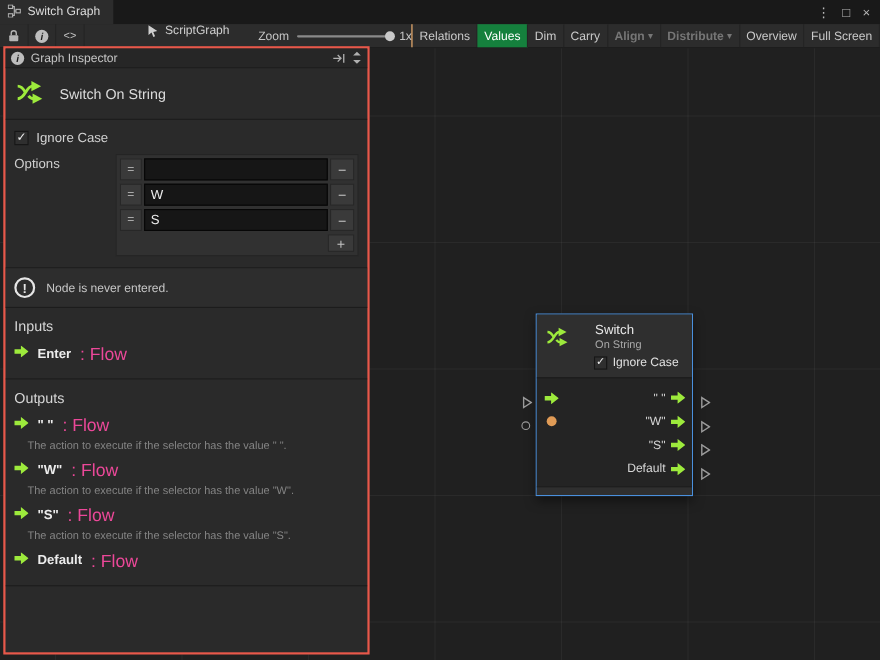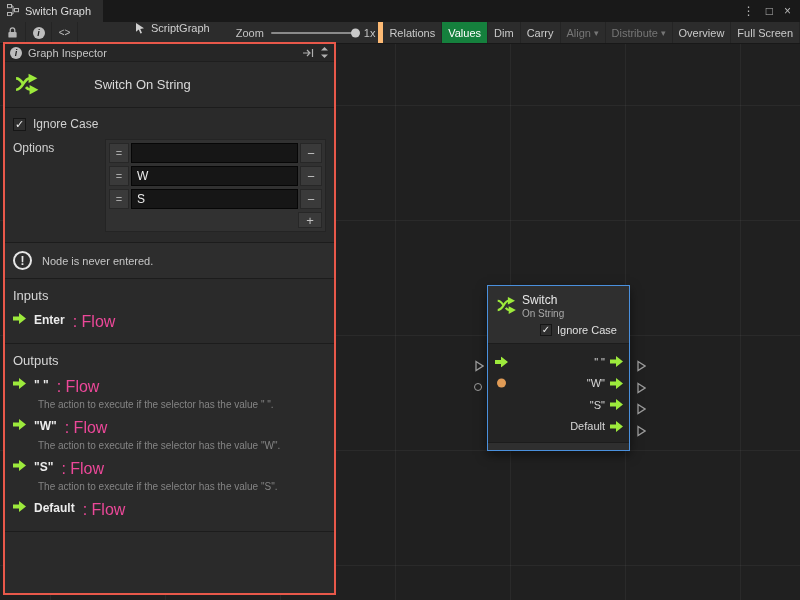--- a/index.html
+++ b/index.html
@@ -13,56 +13,56 @@
   .tab-spacer { flex:1; }
   .win-icons { display:flex; align-items:center; gap:11px; padding-right:9px; color:#b8b8b8; font-size:12px; }
 
   
   .toolbar { position:absolute; top:22px; left:0; right:0; height:22px; background:#2c2c2c; border-bottom:1px solid #181818; display:flex; align-items:stretch; }
   .tb-icon-btn { width:26px; display:flex; align-items:center; justify-content:center; border-right:1px solid #242424; color:#bdbdbd; font-size:10px; }
   .graph-ref { display:flex; align-items:flex-start; gap:5px; margin-left:56px; color:#d0d0d0; font-size:11px; }
   .zoom-wrap { display:flex; align-items:center; gap:7px; margin-left:26px; color:#c4c4c4; }
   .zoom-track { position:relative; width:86px; height:2px; background:#8a8a8a; border-radius:1px; }
   .zoom-knob { position:absolute; right:-3px; top:50%; transform:translateY(-50%); width:9px; height:9px; border-radius:50%; background:#c9c9c9; }
-  .tb-group { margin-left:auto; display:flex; align-items:stretch; border-left:5px solid #fdba74; }
+  .tb-group { margin-left:auto; display:flex; align-items:stretch; border-left:1px solid #fdba74; }
   .tb-btn { display:flex; align-items:center; gap:3px; padding:0 6px; border-right:1px solid #242424; color:#cacaca; font-size:11px; white-space:nowrap; }
   .tb-btn.active { background:#15803d; color:#fff; }
-  .tb-btn.disabled { color:#767676; }
+  .tb-btn.disabled { color:#767676;font-weight:bold; }
   .caret { font-size:9px; }
 
   
   .canvas { position:absolute; top:44px; left:0; right:0; bottom:0; background-color:#202020;
     background-image: linear-gradient(rgba(255,255,255,0.045) 1px, transparent 1px),
                       linear-gradient(90deg, rgba(255,255,255,0.045) 1px, transparent 1px);
     background-size:115px 115px; background-position:50px 61px; }
 
   
   .node { position:absolute; left:487px; top:241px; width:143px; background:#242424; border:1px solid #4a90dd; box-shadow:0 4px 10px rgba(0,0,0,0.5); }
   .node-header { background:#2f2f2f; padding:7px 8px 3px; }
-  .node-title-row { display:flex; gap:4px; align-items:center; }
+  .node-title-row { display:flex; gap:23px; align-items:flex-end; }
   .node-titles .t { font-size:12px; color:#e8e8e8; }
   .node-titles .s { font-size:10px; color:#a8a8a8; margin-top:1px; }
   .node-check-row { display:flex; align-items:center; gap:5px; margin:5px 0 4px 44px; color:#e0e0e0; font-size:11px; }
   .node-ports { background:#242424; padding:7px 0 5px; border-top:1px solid #1c1c1c; }
   .port-row { position:relative; height:21.5px; }
   .port-left { position:absolute; left:7px; top:50%; transform:translateY(-50%); display:flex; }
   .port-right { position:absolute; right:6px; top:50%; transform:translateY(-50%); display:flex; align-items:center; gap:5px; }
   .port-label { font-size:11px; color:#d6d6d6; }
   .node-footer { height:8px; background:#2f2f2f; border-top:1px solid #1c1c1c; }
   .conn { position:absolute; display:flex; }
   .hollow-circle { width:8px; height:8px; border:1.5px solid #9a9a9a; border-radius:50%; display:inline-block; }
 
   
   .inspector { position:absolute; left:3px; top:42px; width:333px; height:553px; background:#2a2a2a; border:2px solid #e8584a; display:flex; flex-direction:column; overflow:hidden; }
   .insp-header { height:18px; background:#262626; border-bottom:1px solid #1e1e1e; display:flex; align-items:center; gap:6px; padding:0 5px; font-size:11px; color:#c4c4c4; flex:0 0 auto; }
   .ih-spacer { flex:1; }
   .ih-icon { display:flex; align-items:center; }
   .info-circle { width:12px; height:12px; border-radius:50%; background:#bdbdbd; color:#1c1c1c; font-size:9px; font-weight:bold; font-style:italic; display:inline-flex; align-items:center; justify-content:center; flex:0 0 auto; }
   .insp-title { display:flex; align-items:center; gap:13px; padding:10px 9px; border-bottom:1px solid #1c1c1c; flex:0 0 auto; }
-  .insp-title .txt { font-size:13px; color:#dadada;margin-left:40px; }
+  .insp-title .txt { font-size:13px; color:#dadada; }
   .insp-settings { padding:9px 8px 10px; border-bottom:1px solid #1c1c1c; flex:0 0 auto; }
   .settings-row1 { display:flex; align-items:center; gap:7px; margin-bottom:8px; color:#d2d2d2; font-size:12px; }
   .settings-row2 { display:flex; align-items:flex-start; }
   .opt-label { width:119px; font-size:12px; color:#cfcfcf; padding-top:2px; }
   .opt-list { flex:1; background:#313131; padding:3px; border:1px solid #242424; }
   .opt-row { display:flex; gap:2px; margin-bottom:3px; height:20px; }
   .opt-handle { width:20px; background:#3a3a3a; border:1px solid #272727; color:#a8a8a8; display:flex; align-items:center; justify-content:center; font-size:11px; }
   .opt-field { flex:1; background:#161616; border:1px solid #060606; color:#ececec; font-size:12px; padding:0 5px; font-family:inherit; outline:none; }
   .opt-minus { width:22px; background:#3a3a3a; border:1px solid #272727; color:#c2c2c2; display:flex; align-items:center; justify-content:center; font-size:13px; }
   .opt-plus-row { display:flex; justify-content:flex-end; margin-top:2px; }
@@ -70,21 +70,21 @@
   .checkbox { width:13px; height:13px; background:#2f2f2f; border:1px solid #161616; display:inline-flex; align-items:center; justify-content:center; color:#efefef; font-size:11px; line-height:1; flex:0 0 auto; }
   .cb-sm { width:12px; height:12px; font-size:10px; }
   .warn { display:flex; align-items:center; gap:10px; padding:8px 8px; background:#2d2d2d; border-bottom:1px solid #1c1c1c; flex:0 0 auto; }
   .warn-icon { width:19px; height:19px; border-radius:50%; border:2px solid #e6e6e6; color:#e6e6e6; font-weight:bold; font-size:12px; display:flex; align-items:center; justify-content:center; flex:0 0 auto; }
   .warn-text { color:#c6c6c6; font-size:11px; }
   .section { padding:9px 8px 4px; border-bottom:1px solid #1c1c1c; flex:0 0 auto; }
   .section h3 { font-size:13px; color:#d6d6d6; font-weight:normal; margin-bottom:10px; }
   .io-row { display:flex; align-items:flex-start; gap:8px; margin-bottom:8px; }
   .io-name { color:#ececec; font-weight:bold; font-size:12px; }
   .io-type { color:#ec4899; font-size:16px; }
-  .io-desc { color:#848484; font-size:10px; margin:-5px 0 9px 25px; }
+  .io-desc { color:#848484; font-size:10px; margin:-5px 0 9px 12px; }
   .io-desc:empty { display:none; }
   .string-dot { width:9px; height:9px; border-radius:50%; background:#e09b56; margin:0 2px; flex:0 0 auto; }
   .filler { flex:1; }
   .fa { display:block; }
 </style>
 </head>
 <body>
 
 <div id="app">
 

